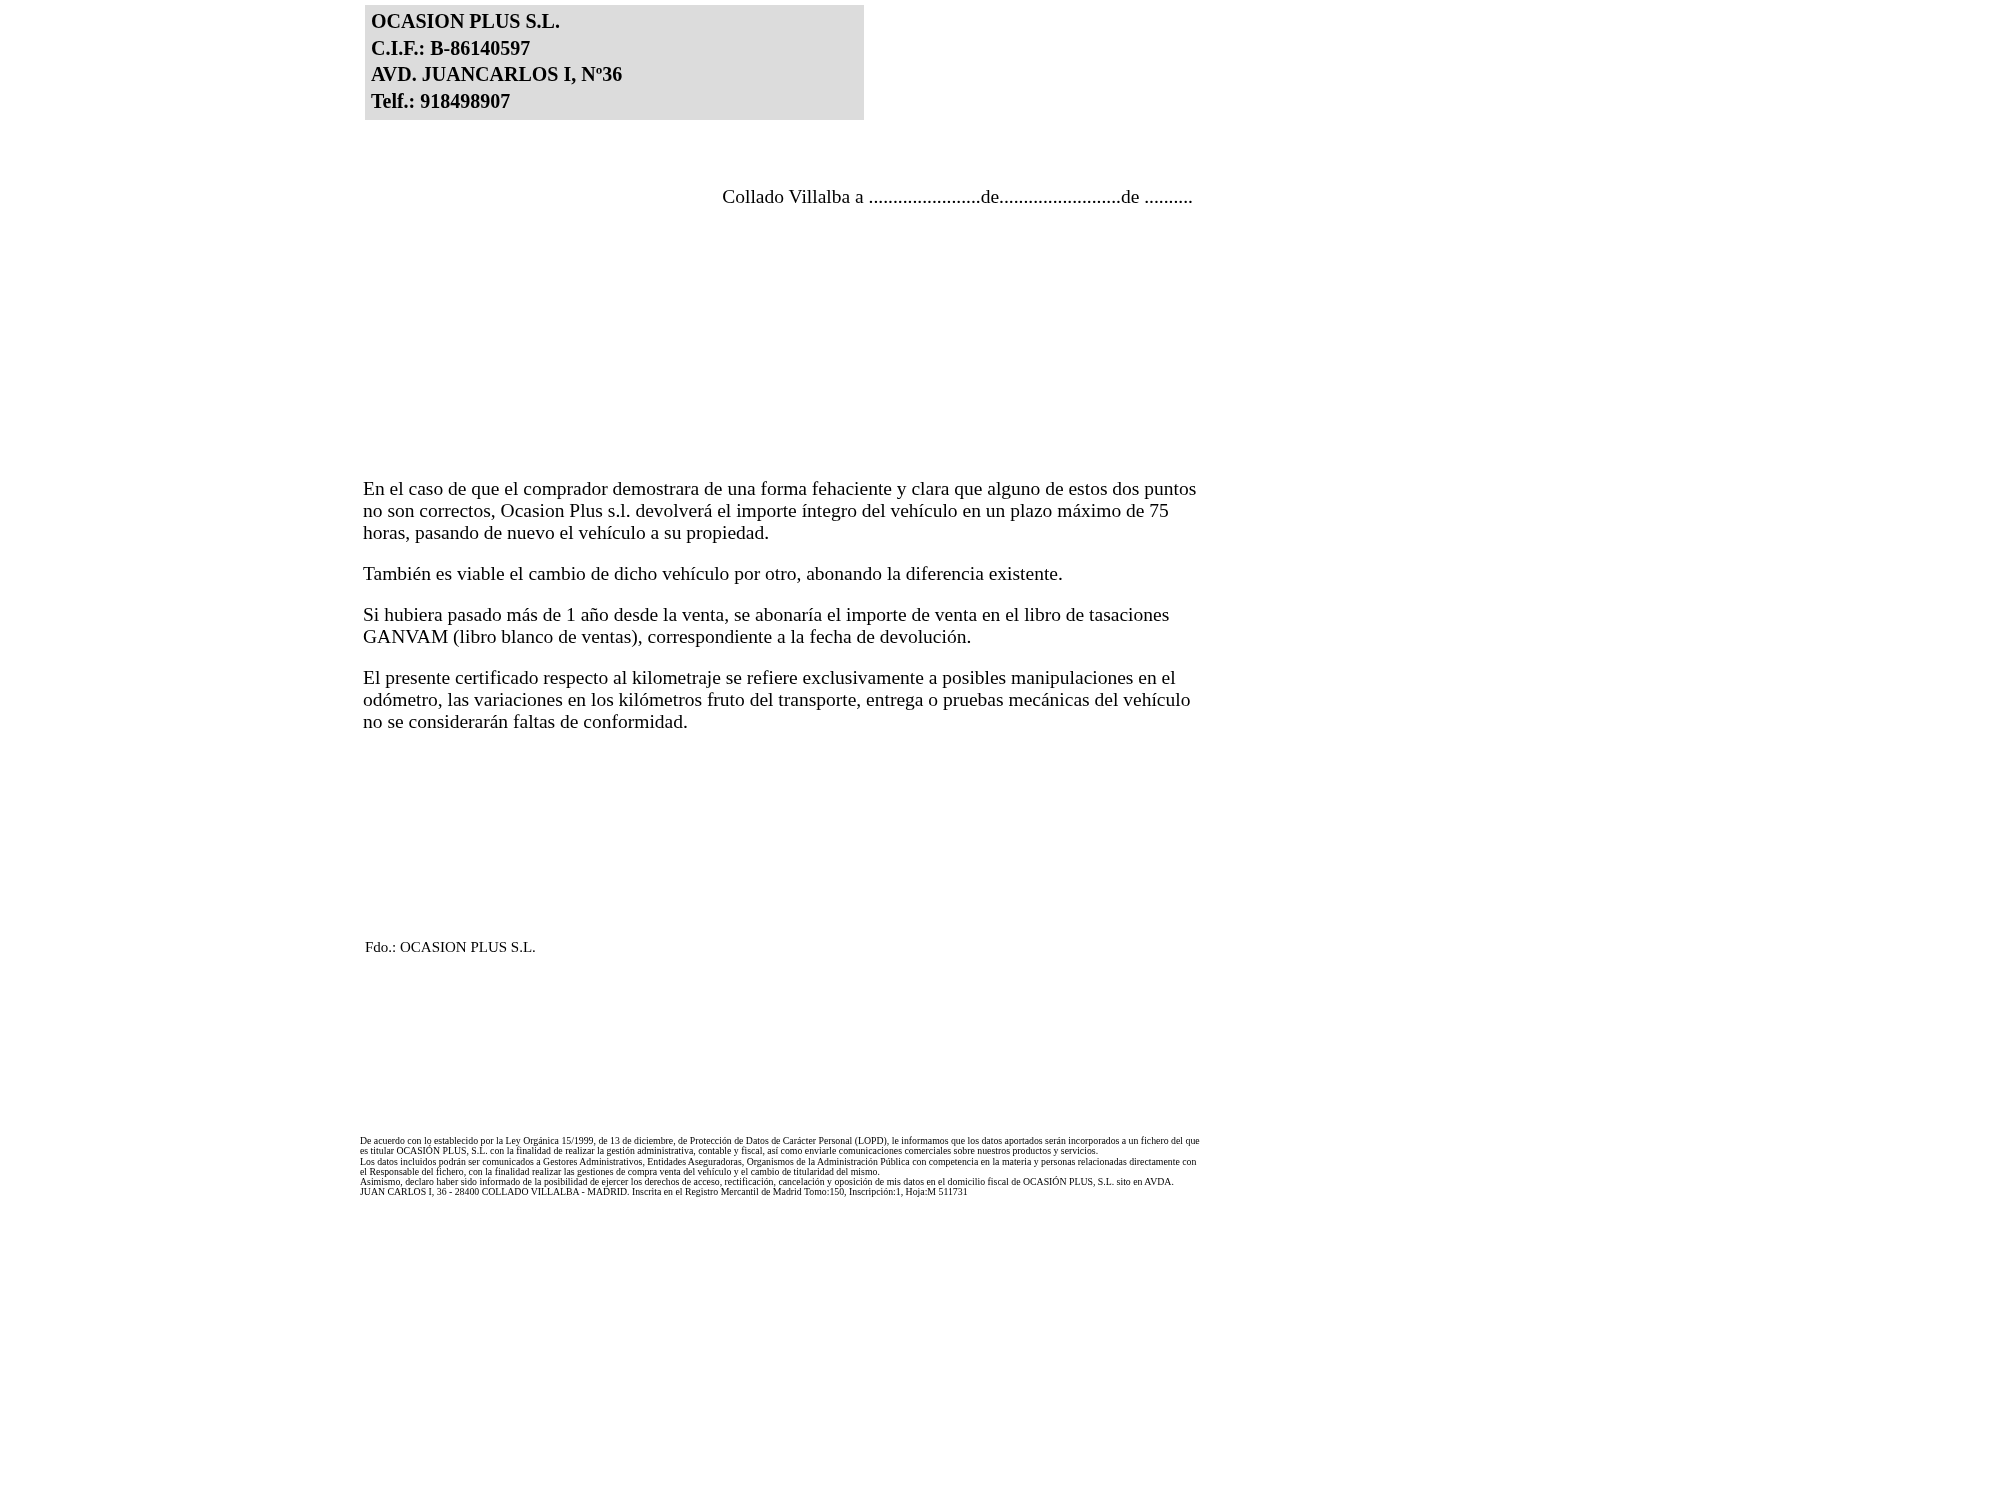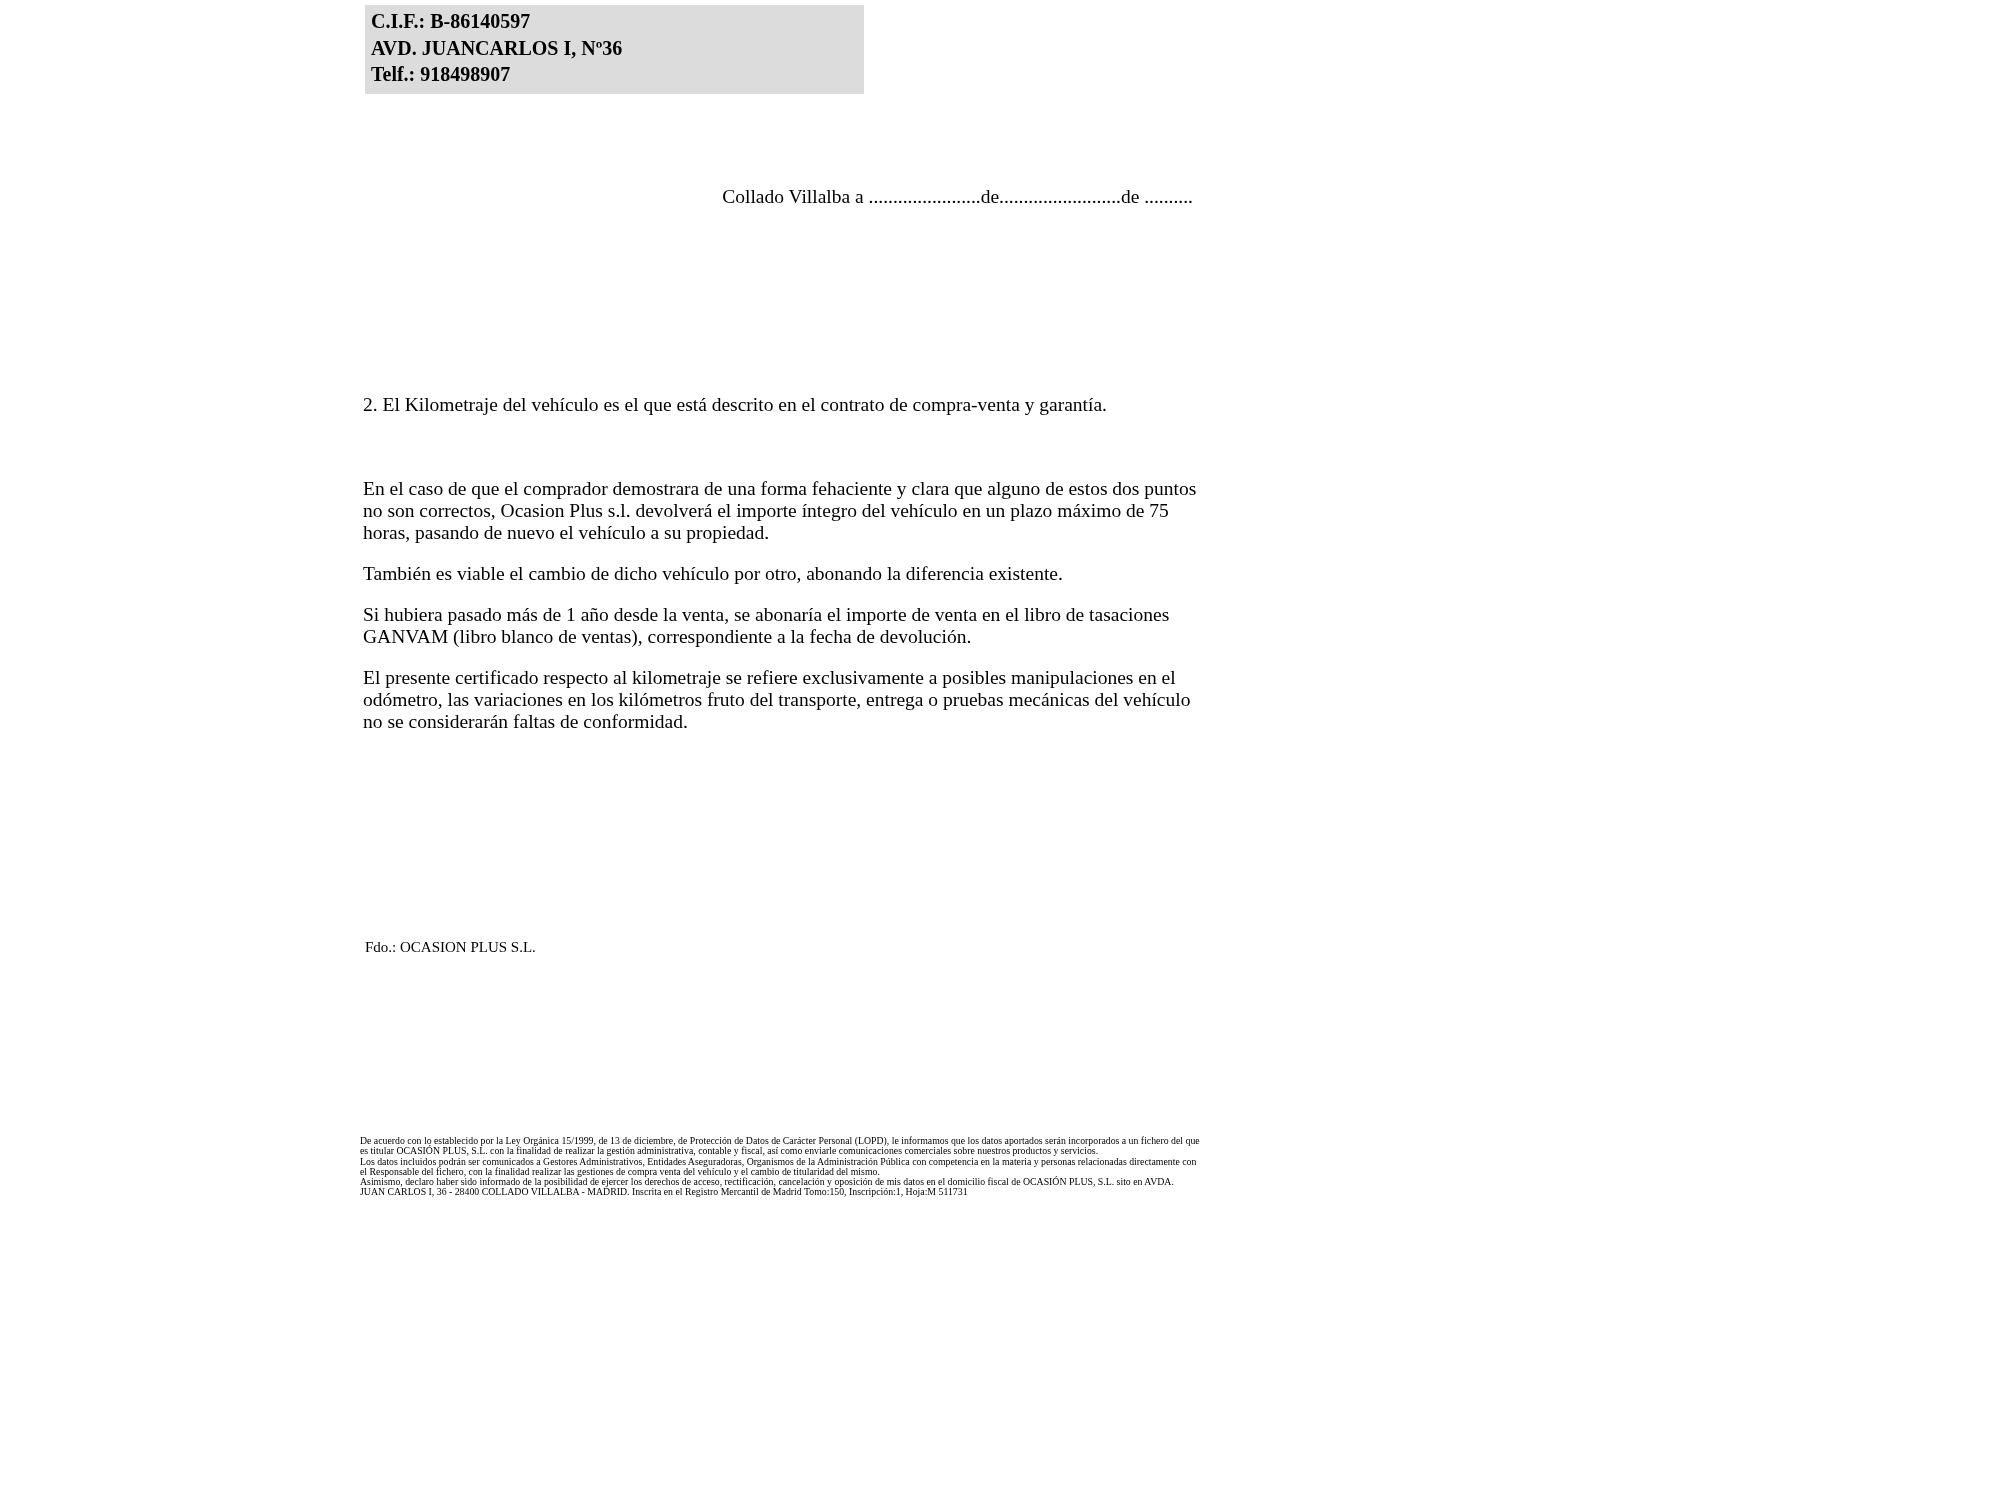--- a/index.html
+++ b/index.html
@@ -86,29 +86,29 @@
     margin-top: 28px;
   }
   .legal p { margin: 0; }
 </style>
 </head>
 <body>
 
 <div class="page">
 
   <div class="block header-box" style="background: rgb(220, 220, 220);">
+    <div>OCASION PLUS S.L.</div>
     <div>C.I.F.: B-86140597</div>
     <div>AVD. JUANCARLOS I, Nº36</div>
     <div>Telf.: 918498907</div>
   </div>
 
   <div class="block dateline">Collado Villalba a .......................de.........................de ..........</div>
 
 
-  <div class="block point point-2">2. El Kilometraje del vehículo es el que está descrito en el contrato de compra-venta y garantía.</div>
 
   <div class="block paras">
     <p>En el caso de que el comprador demostrara de una forma fehaciente y clara que alguno de estos dos puntos no son correctos, Ocasion Plus s.l. devolverá el importe íntegro del vehículo en un plazo máximo de 75 horas, pasando de nuevo el vehículo a su propiedad.</p>
     <p>También es viable el cambio de dicho vehículo por otro, abonando la diferencia existente.</p>
     <p>Si hubiera pasado más de 1 año desde la venta, se abonaría el importe de venta en el libro de tasaciones GANVAM (libro blanco de ventas), correspondiente a la fecha de devolución.</p>
     <p>El presente certificado respecto al kilometraje se refiere exclusivamente a posibles manipulaciones en el odómetro, las variaciones en los kilómetros fruto del transporte, entrega o pruebas mecánicas del vehículo no se considerarán faltas de conformidad.</p>
   </div>
 
   <div class="block signature">Fdo.: OCASION PLUS S.L.</div>
 

